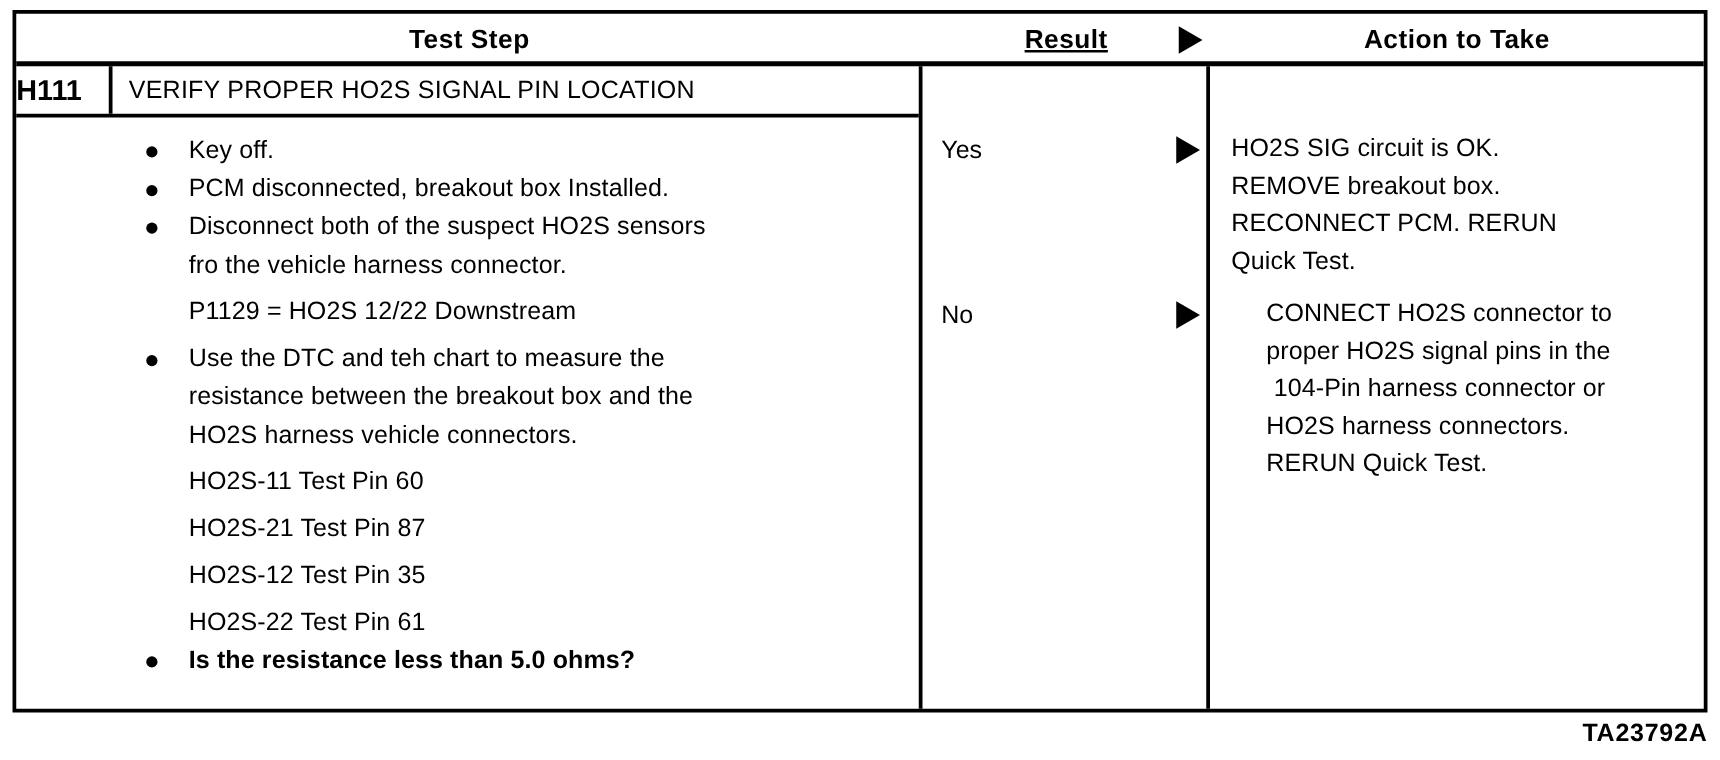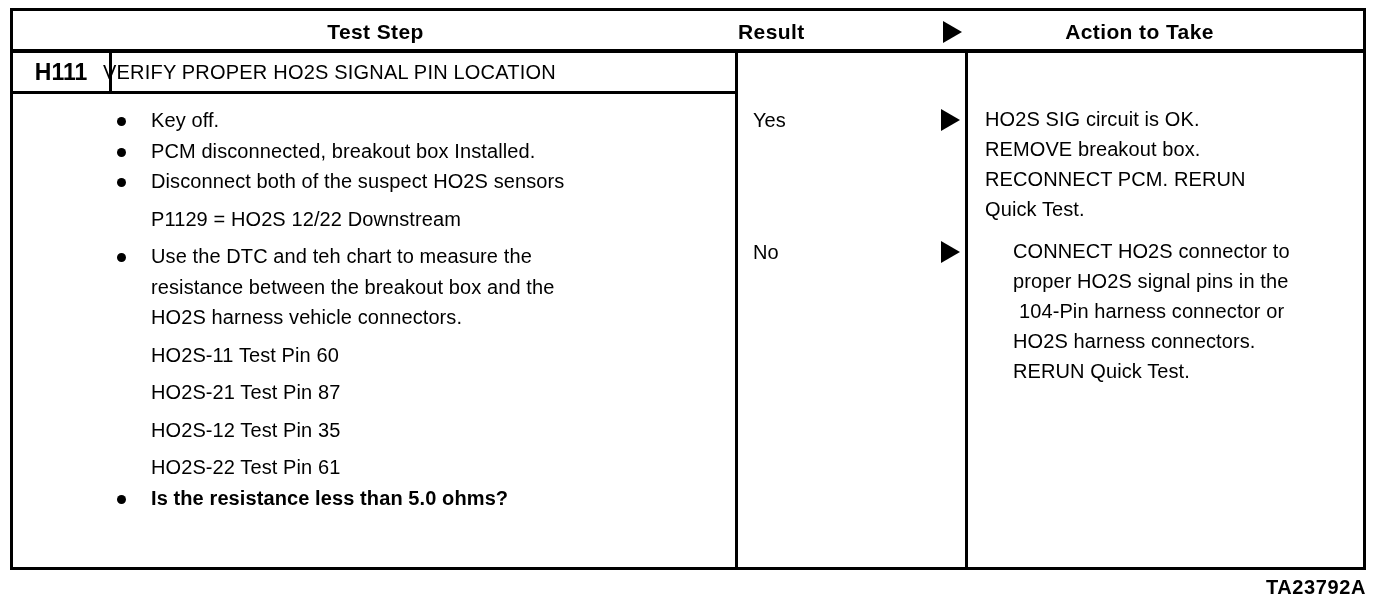--- a/index.html
+++ b/index.html
@@ -55,27 +55,29 @@
     align-items: center;
     justify-content: center;
     font-weight: bold;
     font-size: 21px;
     letter-spacing: 0.4px;
     white-space: nowrap;
   }
 
   .hcell.teststep  { left: 0px;   width: 725px; }
   .hcell.result    { left: 725px; width: 230px; }
-  .hcell.action    { left: 929px; width: 395px; }
+  .hcell.action    { left: 955px; width: 395px; }
 
   .result-head-inner {
     display: flex;
     align-items: center;
     width: 100%;
+    justify-content: center;
     position: relative;
+    text-decoration: underline;
   }
 
   .result-head-arrow {
     position: absolute;
     right: 6px;
     top: 50%;
     transform: translateY(-50%);
   }
 
   
@@ -97,25 +99,25 @@
     background: #000;
   }
   .vrule.col1 { left: 722px; }
   .vrule.col2 { left: 952px; }
 
   
   .step-id-cell {
     position: absolute;
     left: 0;
     top: 42px;
-    width: 99px;
+    width: 77px;
     height: 38px;
     display: flex;
     align-items: center;
-    justify-content: center;
+    justify-content: flex-start;
     font-weight: bold;
     font-size: 23px;
     border-right: 3px solid #000;
     box-sizing: border-box;
   }
 
   .step-title-cell {
     position: absolute;
     left: 79px;
     top: 42px;
@@ -291,20 +293,21 @@
     <div class="step-title-cell">
       <span>VERIFY PROPER HO2S SIGNAL PIN LOCATION</span>
     </div>
 
     <div class="step-underline"></div>
 
     <div class="step-body">
       <span class="line bulleted">Key off.</span>
       <span class="line bulleted">PCM disconnected, breakout box Installed.</span>
       <span class="line bulleted">Disconnect both of the suspect HO2S sensors</span>
+      <span class="line">fro the vehicle harness connector.</span>
       <span class="line gap">P1129 = HO2S 12/22 Downstream</span>
       <span class="line bulleted gap">Use the DTC and teh chart to measure the</span>
       <span class="line">resistance between the breakout box and the</span>
       <span class="line">HO2S harness vehicle connectors.</span>
       <span class="line gap">HO2S-11 Test Pin 60</span>
       <span class="line gap">HO2S-21 Test Pin 87</span>
       <span class="line gap">HO2S-12 Test Pin 35</span>
       <span class="line gap">HO2S-22 Test Pin 61</span>
       <span class="line bulleted bold">Is the resistance less than 5.0 ohms?</span>
     </div>

